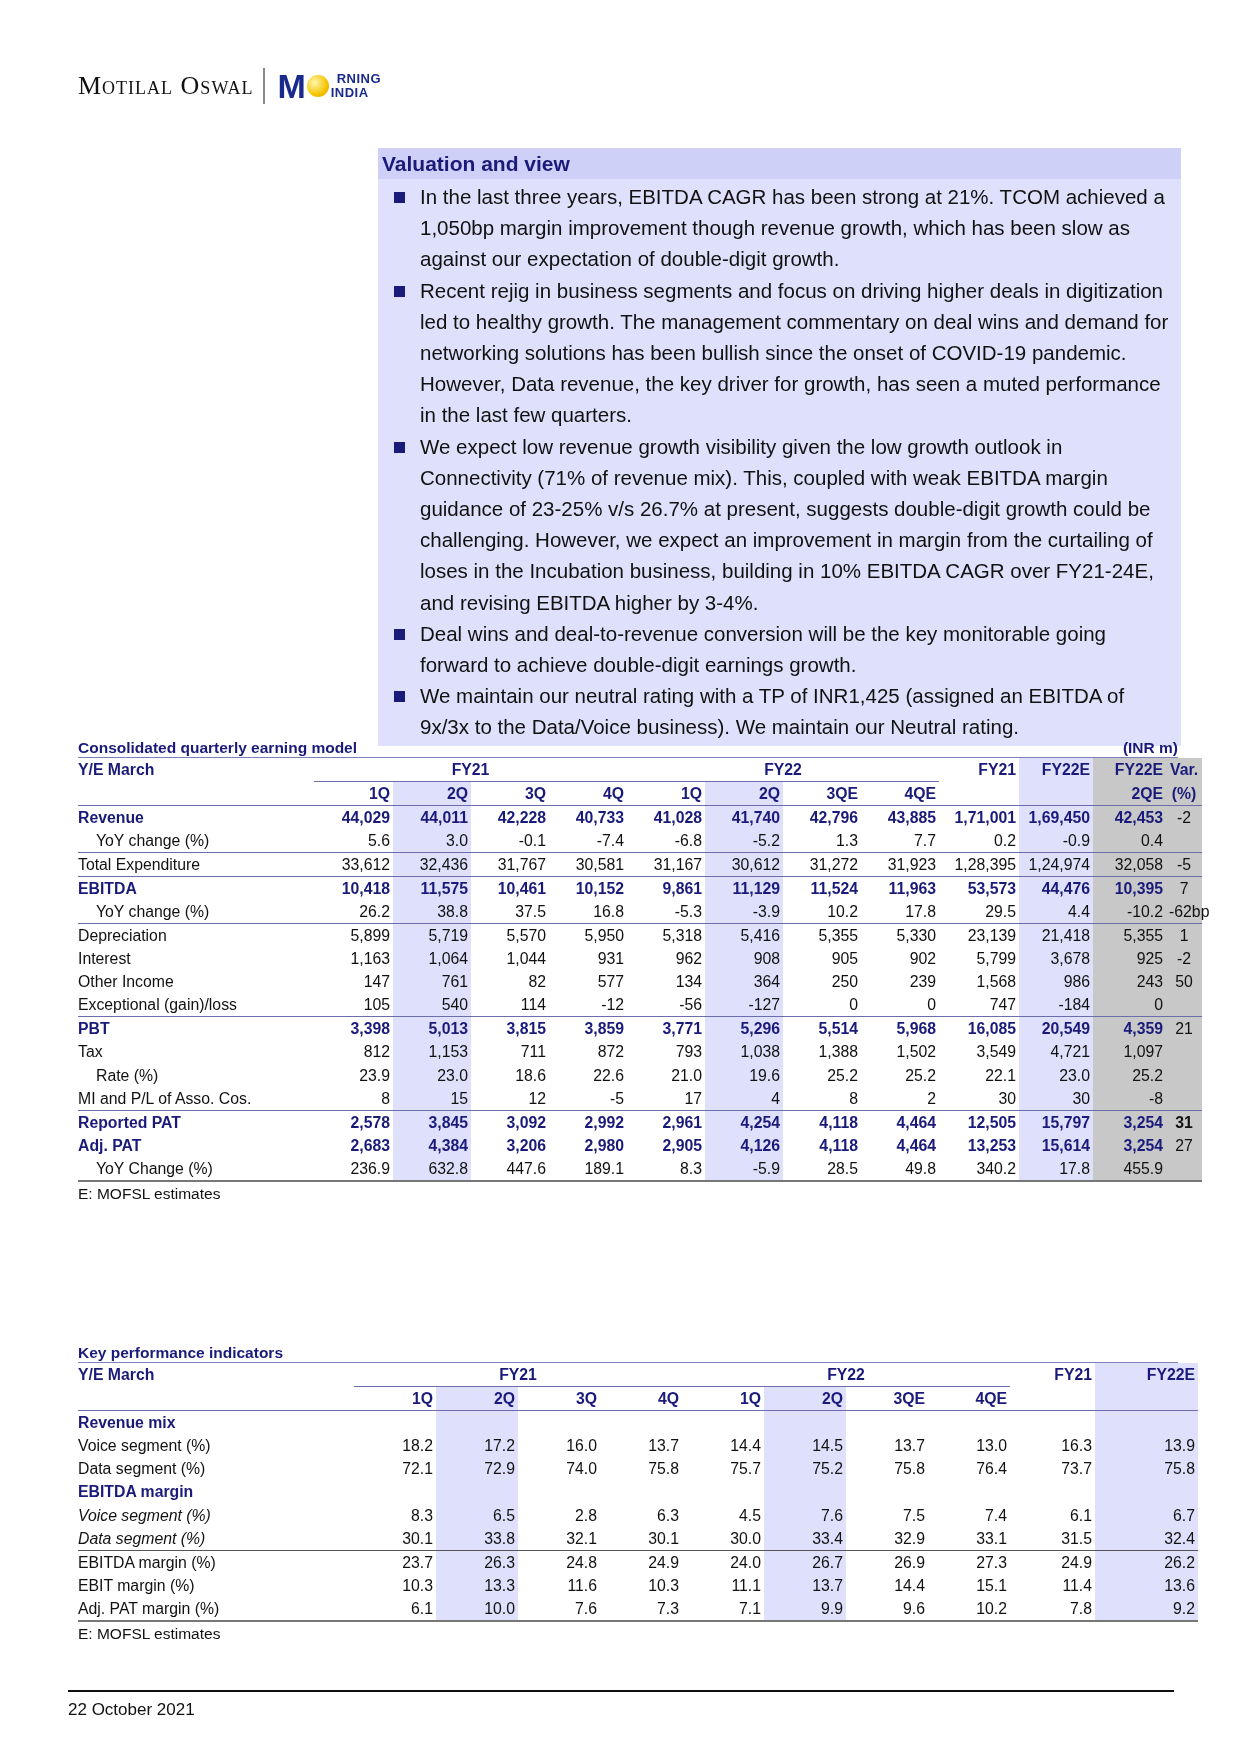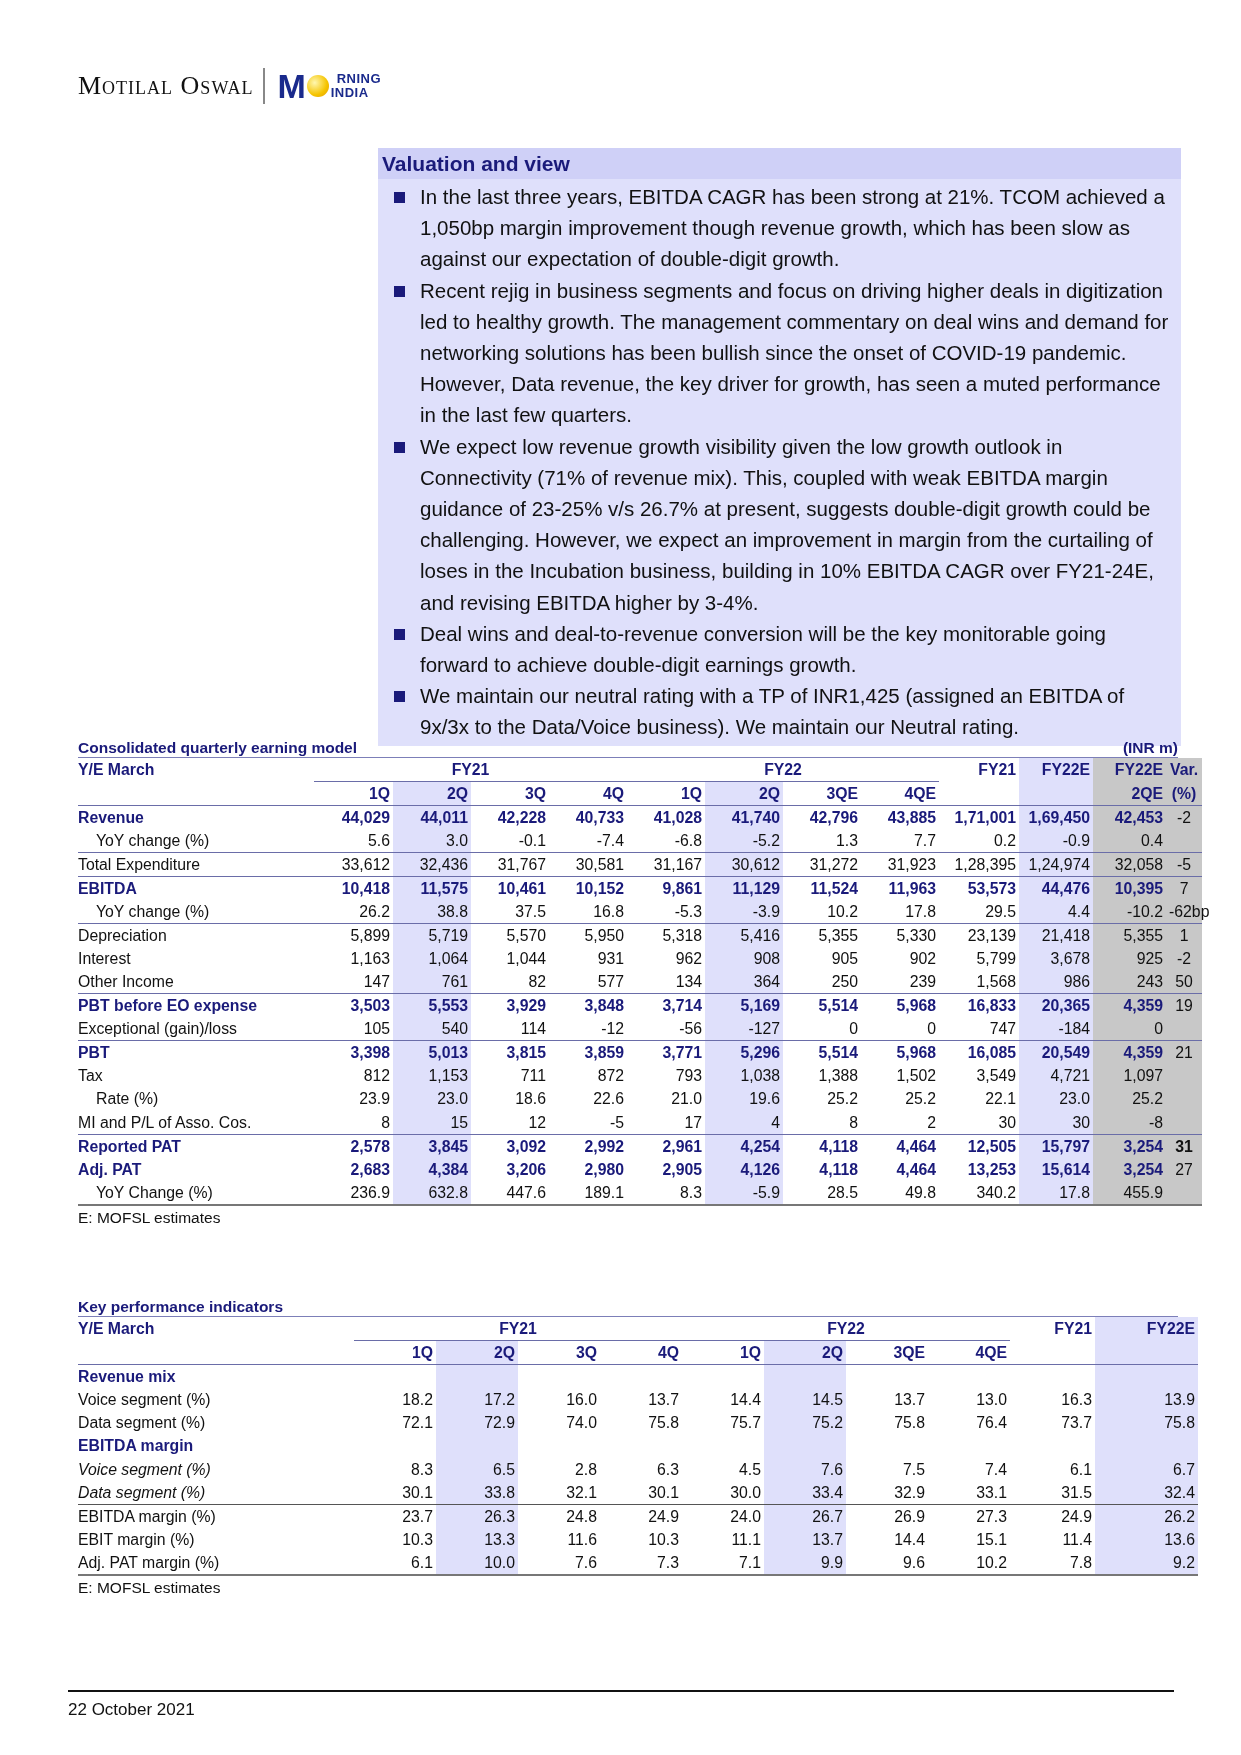--- a/index.html
+++ b/index.html
@@ -259,35 +259,20 @@
           <td class="">577</td>
           <td class="">134</td>
           <td class="hl">364</td>
           <td class="">250</td>
           <td class="">239</td>
           <td class="">1,568</td>
           <td class="hl">986</td>
           <td class="gr">243</td>
           <td class="gr ctr" style="font-weight: normal; color: rgb(17, 17, 17);">50</td>
         </tr>
-        <tr class="bold line-top">
-          <td class="lbl">PBT before EO expense</td>
-          <td class="">3,503</td>
-          <td class="hl">5,553</td>
-          <td class="">3,929</td>
-          <td class="">3,848</td>
-          <td class="">3,714</td>
-          <td class="hl">5,169</td>
-          <td class="">5,514</td>
-          <td class="">5,968</td>
-          <td class="">16,833</td>
-          <td class="hl">20,365</td>
-          <td class="gr">4,359</td>
-          <td class="gr ctr" style="font-weight: normal; color: rgb(17, 17, 17);">19</td>
-        </tr>
         <tr>
           <td class="lbl">Exceptional (gain)/loss</td>
           <td class="">105</td>
           <td class="hl">540</td>
           <td class="">114</td>
           <td class="">-12</td>
           <td class="">-56</td>
           <td class="hl">-127</td>
           <td class="">0</td>
           <td class="">0</td>
@@ -399,21 +384,21 @@
           <td class="">340.2</td>
           <td class="hl">17.8</td>
           <td class="gr">455.9</td>
           <td class="gr ctr" style="font-weight: normal; color: rgb(17, 17, 17);"></td>
         </tr>
       </tbody>
   </table>
   <div class="note">E: MOFSL estimates</div>
 </div>
 
-<div class="tbl-wrap" style="top: 1295px;">
+<div class="tbl-wrap" style="top: 1341px;">
   <div class="tbl-title-row">
     <span>Key performance indicators</span>
   </div>
   <table>
     <colgroup>
       <col style="width:276px">
         <col style="width:82px">
         <col style="width:82px">
         <col style="width:82px">
         <col style="width:82px">

